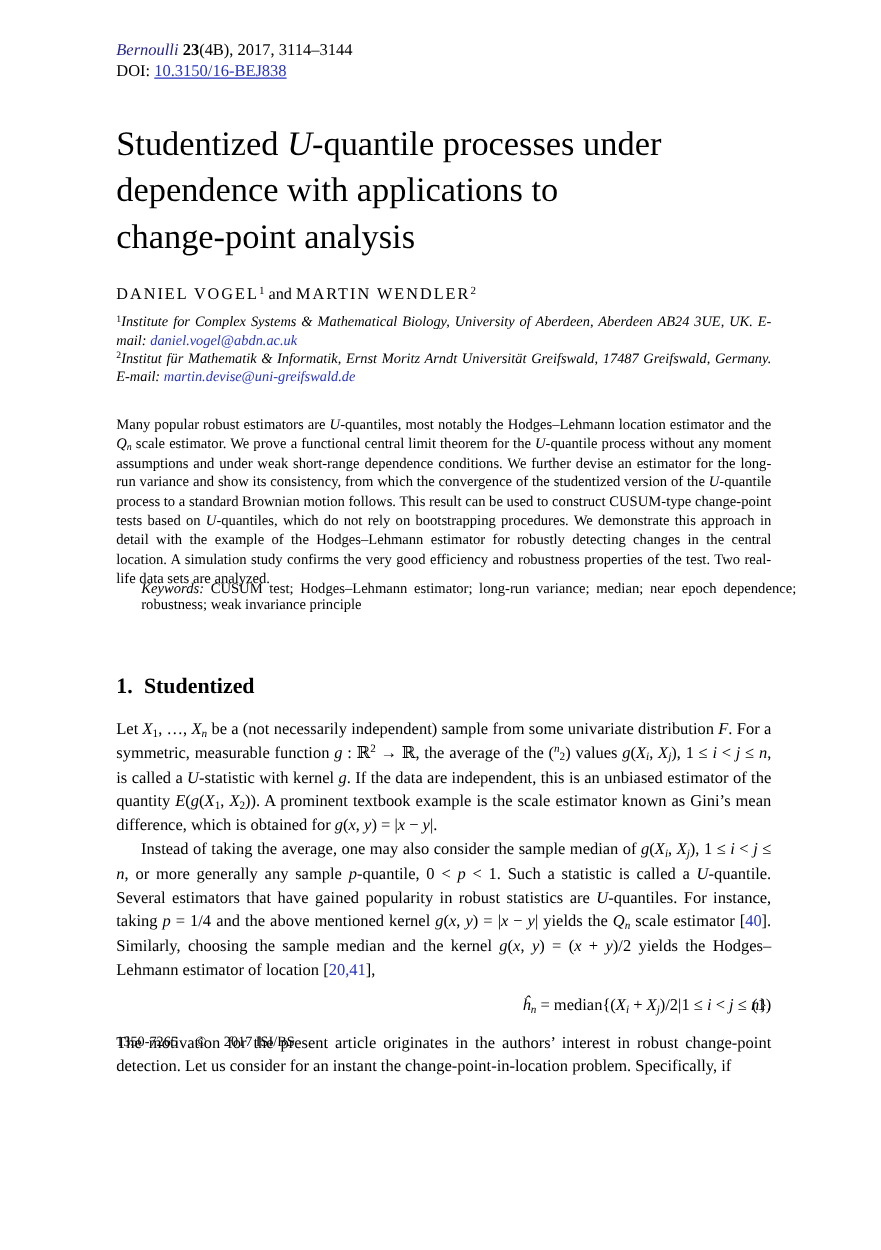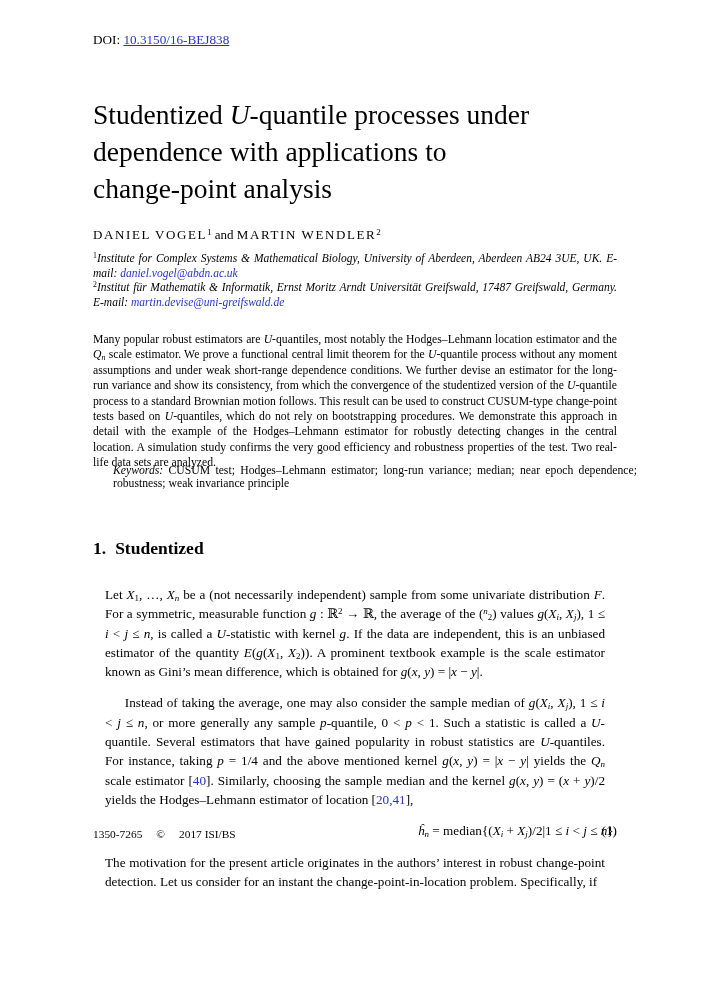--- a/index.html
+++ b/index.html
@@ -29,32 +29,33 @@
 
   .journal-header{top:31px;font-size:13.2px;line-height:17px;}
   .paper-title{top:96px;font-size:27.5px;line-height:37px;font-weight:400;}
   .authors-line{top:227px;font-size:13px;}
   .affiliations{top:251px;font-size:11.5px;line-height:14.6px;text-align:justify;}
   .abstract-block{top:332px;font-size:11.7px;line-height:15.4px;text-align:justify;}
   .keywords-block{top:464px;font-size:11.7px;line-height:13px;text-align:justify;margin-left:20px;}
   .section-heading{top:538px;font-size:17.5px;font-weight:bold;}
   .section-heading .sec-num{margin-right:9px;}
   .intro-flow{top:573px;font-size:13.2px;line-height:19.3px;text-align:justify;}
-  .intro-flow p{margin:12px;}
+  .intro-flow p{margin:0;}
   .para-indent{text-indent:1.5em;}
   .equation-row{position:relative;text-align:right;margin:9px 0 10px 0;}
   .equation-number{position:absolute;right:0;top:0;}
   .page-footer{top:828px;font-size:11.4px;display:flex;align-items:baseline;gap:14px;text-align:left;}
 </style>
 </head>
 <body>
 
 <div class="page">
 
   <div class="col journal-header">
+    <div><span class="r-ji">Bernoulli</span><span class="r-b"> 23</span><span class="r-p">(4B), 2017, 3114–3144</span></div>
     <div><span class="r-p">DOI: </span><span class="r-link">10.3150/16-BEJ838</span></div>
   </div>
 
   <div class="col paper-title">
     <div><span class="r-p">Studentized </span><span class="r-i">U</span><span class="r-p">-quantile processes under</span></div>
     <div><span class="r-p">dependence with applications to</span></div>
     <div><span class="r-p">change-point analysis</span></div>
   </div>
 
   <div class="col authors-line"><span class="r-au">DANIEL VOGEL</span><span class="r-sup">1</span><span class="r-p"> and </span><span class="r-au">MARTIN WENDLER</span><span class="r-sup">2</span></div>

